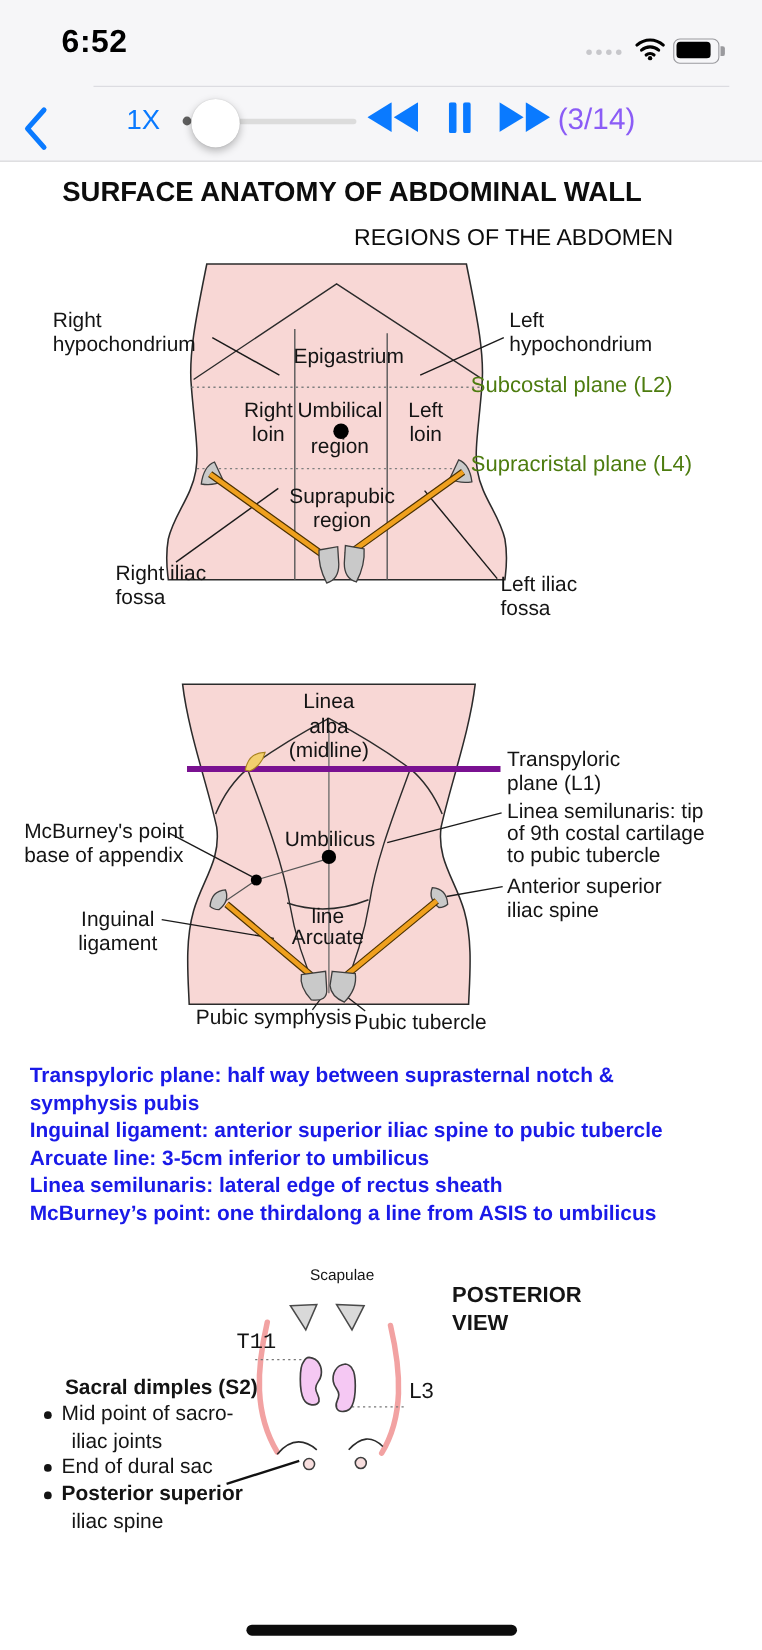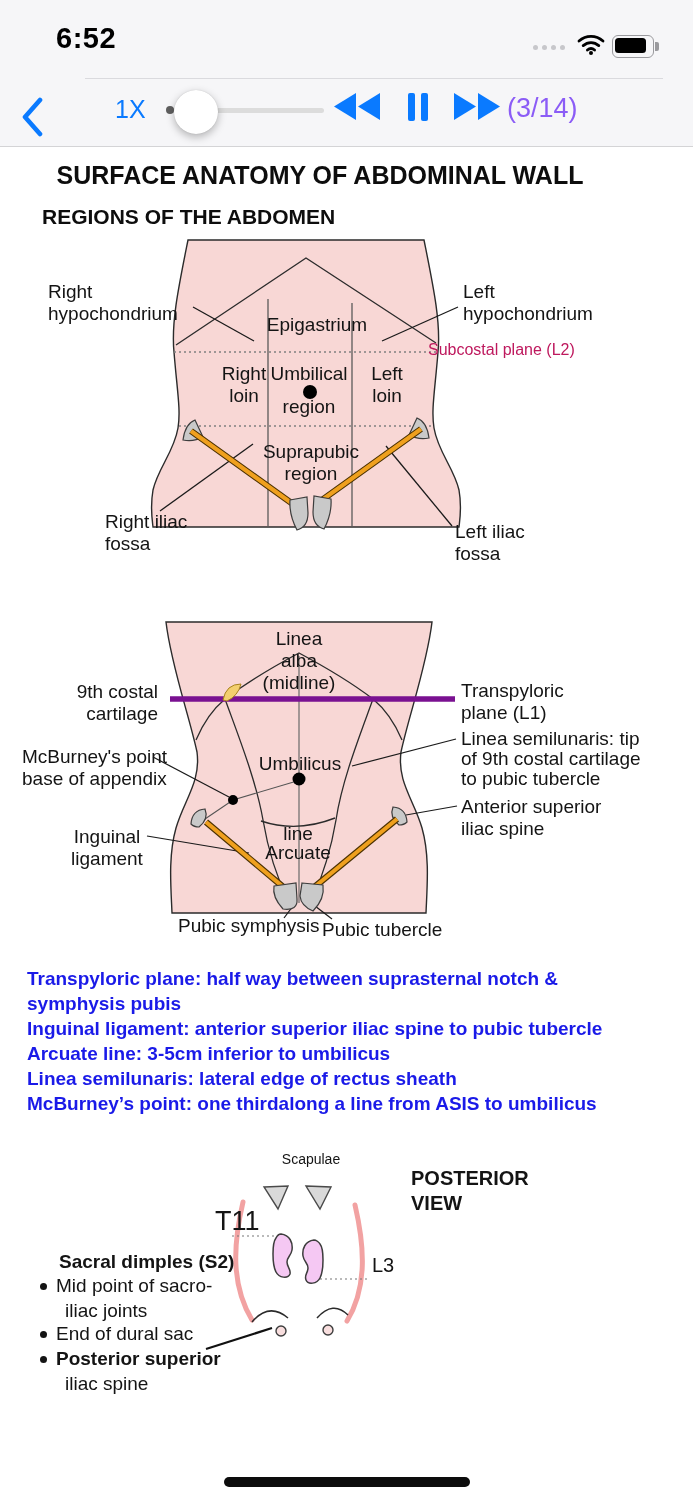--- a/index.html
+++ b/index.html
@@ -21,27 +21,27 @@
   .speed{position:absolute;left:115px;top:95px;font-size:25px;color:#0a7aff;cursor:pointer;}
   .slider-track{position:absolute;left:168px;top:108px;width:156px;height:5px;background:#dcdcdc;border-radius:3px;}
   .slider-min-dot{position:absolute;left:166px;top:106px;width:8px;height:8px;border-radius:50%;background:#5f5f5f;}
   .slider-thumb{position:absolute;left:174px;top:90px;width:44px;height:44px;border-radius:50%;background:#fff;
                 box-shadow:0 3px 8px rgba(0,0,0,.28),0 0 1px rgba(0,0,0,.2);}
   .transport{position:absolute;top:93px;}
   .page-ind{position:absolute;left:507px;top:93px;font-size:27px;color:#8b5cf6;}
   
   .title{position:absolute;left:0;top:161px;width:640px;text-align:center;
          font-size:25px;font-weight:700;color:#0d0d0d;}
-  .subtitle{position:absolute;left:0;top:205px;width:612px;text-align:left;
-            font-size:21px;font-weight:700;color:#0d0d0d;padding-left:42px;}
+  .subtitle{position:absolute;left:0;top:205px;width:612px;text-align:right;
+            font-size:21px;font-weight:400;color:#0d0d0d;}
   
   .lab{position:absolute;font-size:19px;line-height:22px;color:#141414;white-space:nowrap;z-index:2;}
   .ctr{text-align:center;}
   .rt{text-align:right;}
-  .red{color:#be185d;font-size:16px;}
+  .red{color:#4d7c0f;font-size:20px;}
   .b{font-weight:700;}
   svg.art{position:absolute;left:0;top:0;z-index:1;pointer-events:none;}
   
   .note-line{position:absolute;left:27px;font-size:19px;font-weight:700;color:#1a1ae8;white-space:nowrap;z-index:2;}
   
   .bullet-row{position:absolute;display:flex;align-items:flex-start;z-index:2;}
   .bdot{width:7px;height:7px;border-radius:50%;background:#141414;margin:8px 9px 0 0;flex:none;}
   .home-indicator{position:absolute;left:224px;top:1477px;width:246px;height:10px;border-radius:5px;background:#0c0c0c;}
 </style>
 </head>
@@ -194,41 +194,38 @@
   <div class="lab ctr" style="left:204px;top:363px;width:80px;">
     <div>Right</div>
     <div>loin</div>
   </div>
   <div class="lab ctr" style="left:259px;top:363px;width:100px;">Umbilical</div>
   <div class="lab ctr" style="left:259px;top:396px;width:100px;">region</div>
   <div class="lab ctr" style="left:347px;top:363px;width:80px;">
     <div>Left</div>
     <div>loin</div>
   </div>
+  <div class="lab red" style="left:428px;top:411px;">Supracristal plane (L4)</div>
   <div class="lab ctr" style="left:251px;top:441px;width:120px;">
     <div>Suprapubic</div>
     <div>region</div>
   </div>
   <div class="lab" style="left:105px;top:511px;">
     <div>Right iliac</div>
     <div>fossa</div>
   </div>
   <div class="lab" style="left:455px;top:521px;">
     <div>Left iliac</div>
     <div>fossa</div>
   </div>
 
   <div class="lab ctr" style="left:239px;top:628px;width:120px;">
     <div>Linea</div>
     <div>alba</div>
     <div>(midline)</div>
-  </div>
-  <div class="lab rt" style="left:38px;top:681px;width:120px;">
-    <div>9th costal</div>
-    <div>cartilage</div>
   </div>
   <div class="lab" style="left:461px;top:680px;">
     <div>Transpyloric</div>
     <div>plane (L1)</div>
   </div>
   <div class="lab" style="left:461px;top:729px;line-height:20px;">
     <div>Linea semilunaris: tip</div>
     <div>of 9th costal cartilage</div>
     <div>to pubic tubercle</div>
   </div>
@@ -255,21 +252,21 @@
   <div class="note-line" style="top:1018px;">Inguinal ligament: anterior superior iliac spine to pubic tubercle</div>
   <div class="note-line" style="top:1043px;">Arcuate line: 3-5cm inferior to umbilicus</div>
   <div class="note-line" style="top:1068px;">Linea semilunaris: lateral edge of rectus sheath</div>
   <div class="note-line" style="top:1093px;">McBurney’s point: one thirdalong a line from ASIS to umbilicus</div>
 
   <div class="lab ctr" style="left:251px;top:1148px;font-size:14px;width:120px;">Scapulae</div>
   <div class="lab b" style="left:411px;top:1166px;line-height:25px;font-size:20px;">
     <div>POSTERIOR</div>
     <div>VIEW</div>
   </div>
-  <div class="lab" style="left:215px;top:1210px;font-size:27px;">T11</div>
+  <div class="lab" style="left:215px;top:1210px;font-size:20px;font-family:Liberation Mono, monospace;">T11</div>
   <div class="lab" style="left:372px;top:1254px;font-size:20px;">L3</div>
   <div class="lab b" style="left:59px;top:1251px;">Sacral dimples (S2)</div>
   <div class="bullet-row" style="left:40px;top:1275px;">
     <span class="bdot"></span>
     <span class="lab" style="position:static;">Mid point of sacro-</span>
   </div>
   <div class="lab" style="left:65px;top:1300px;">iliac joints</div>
   <div class="bullet-row" style="left:40px;top:1323px;">
     <span class="bdot"></span>
     <span class="lab" style="position:static;">End of dural sac</span>

